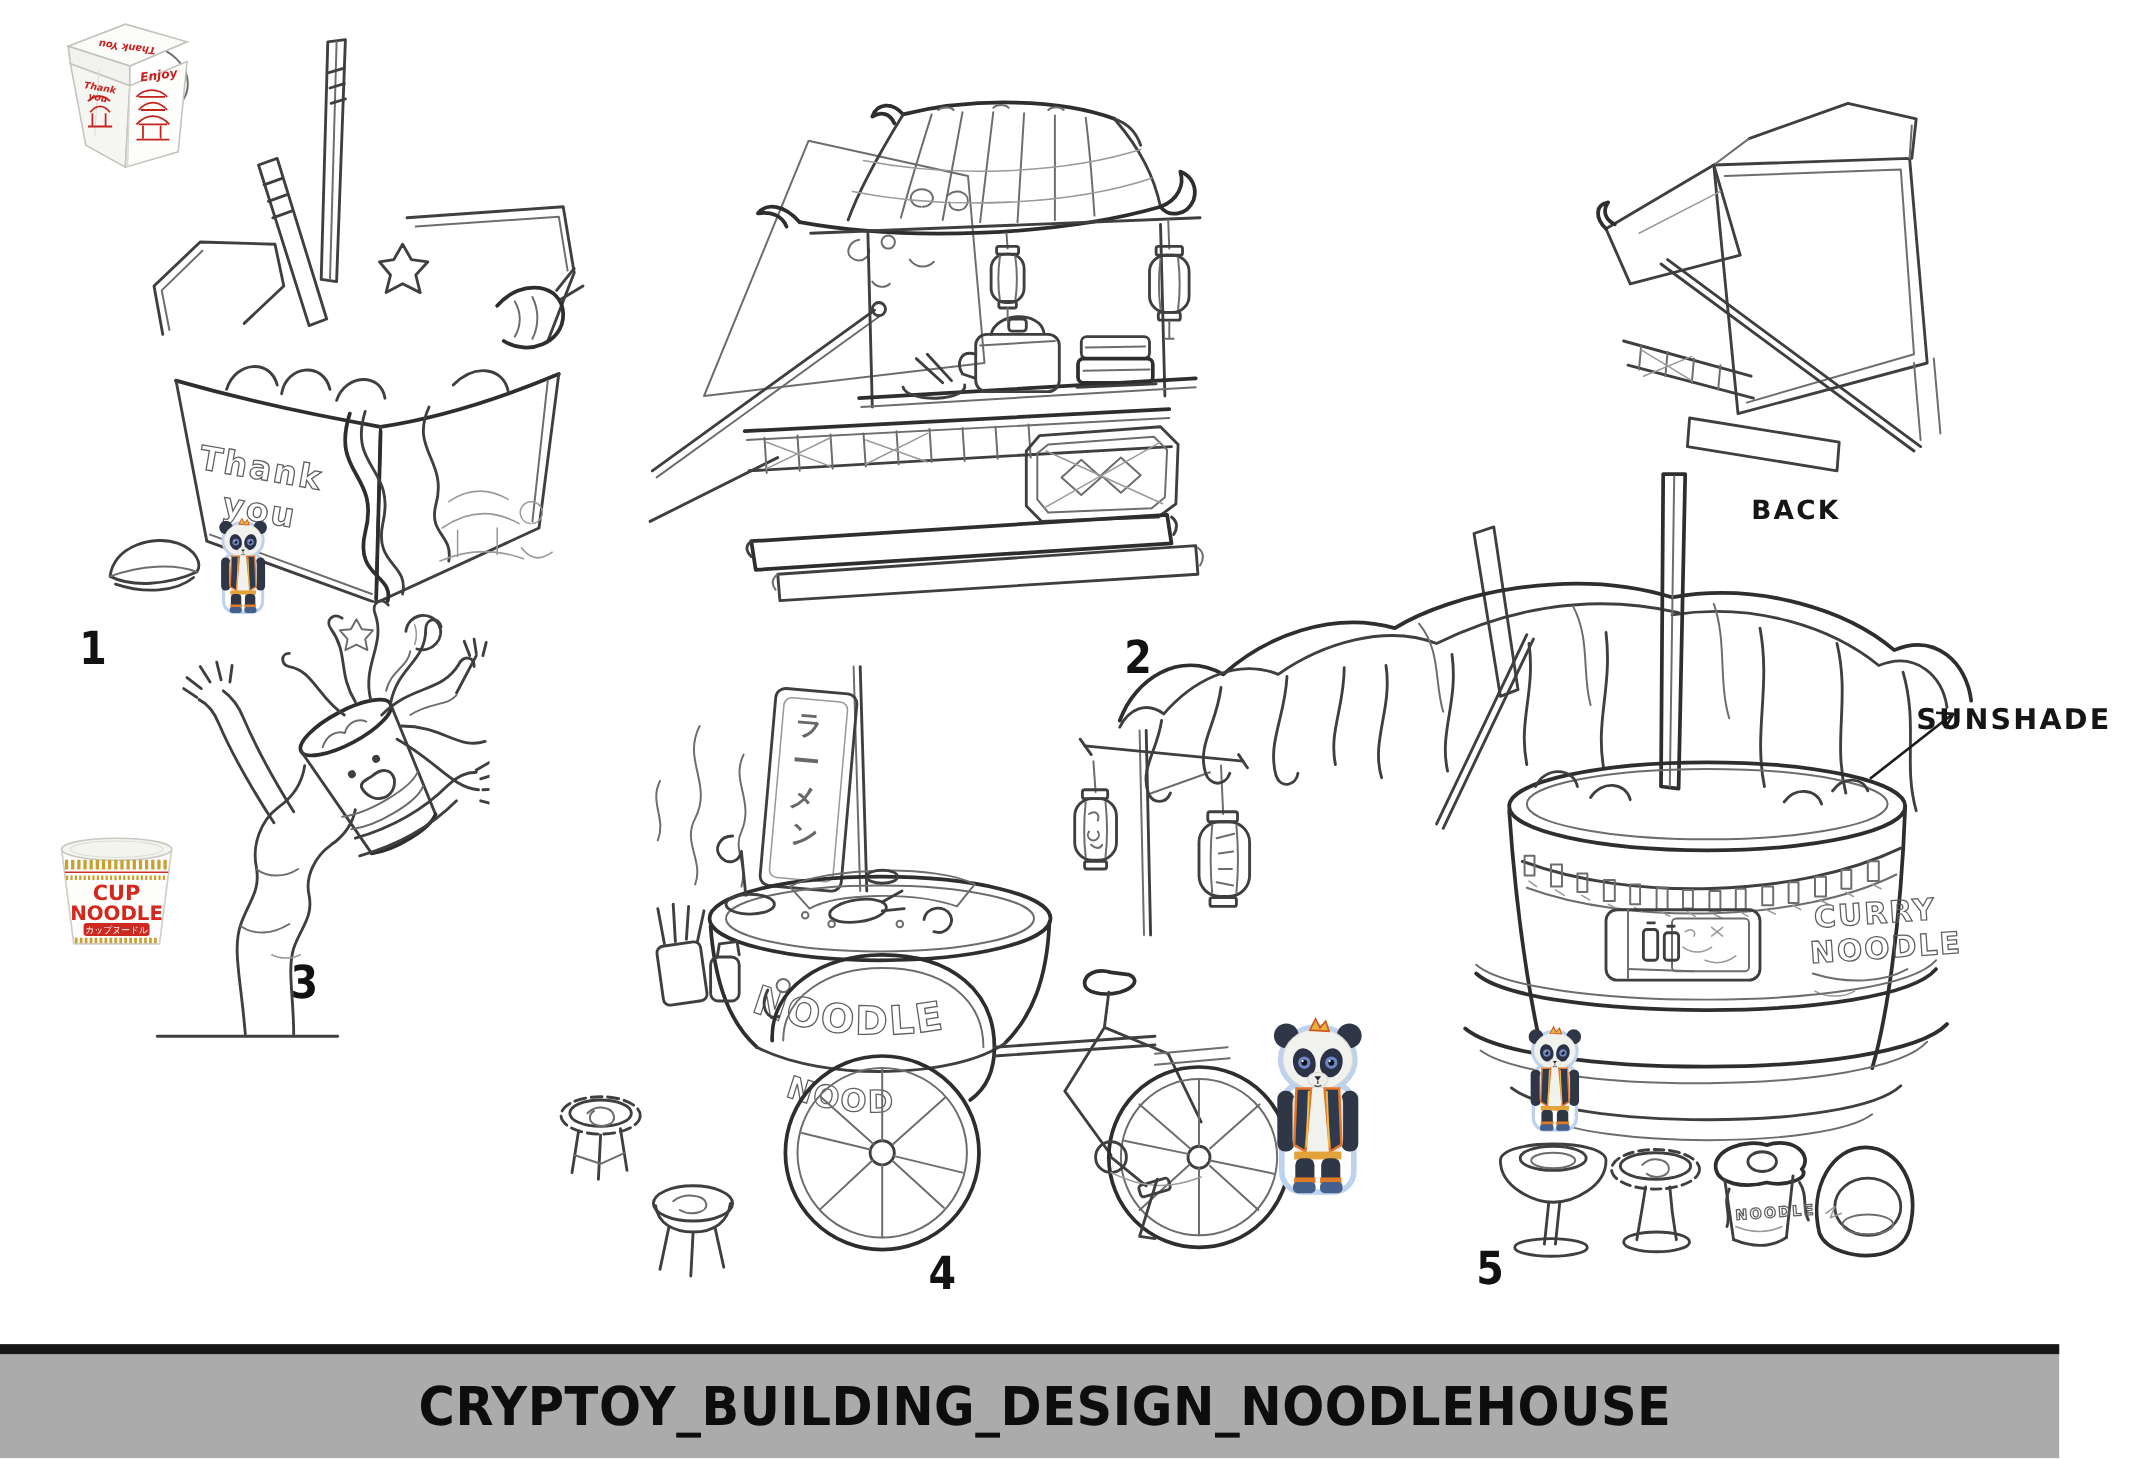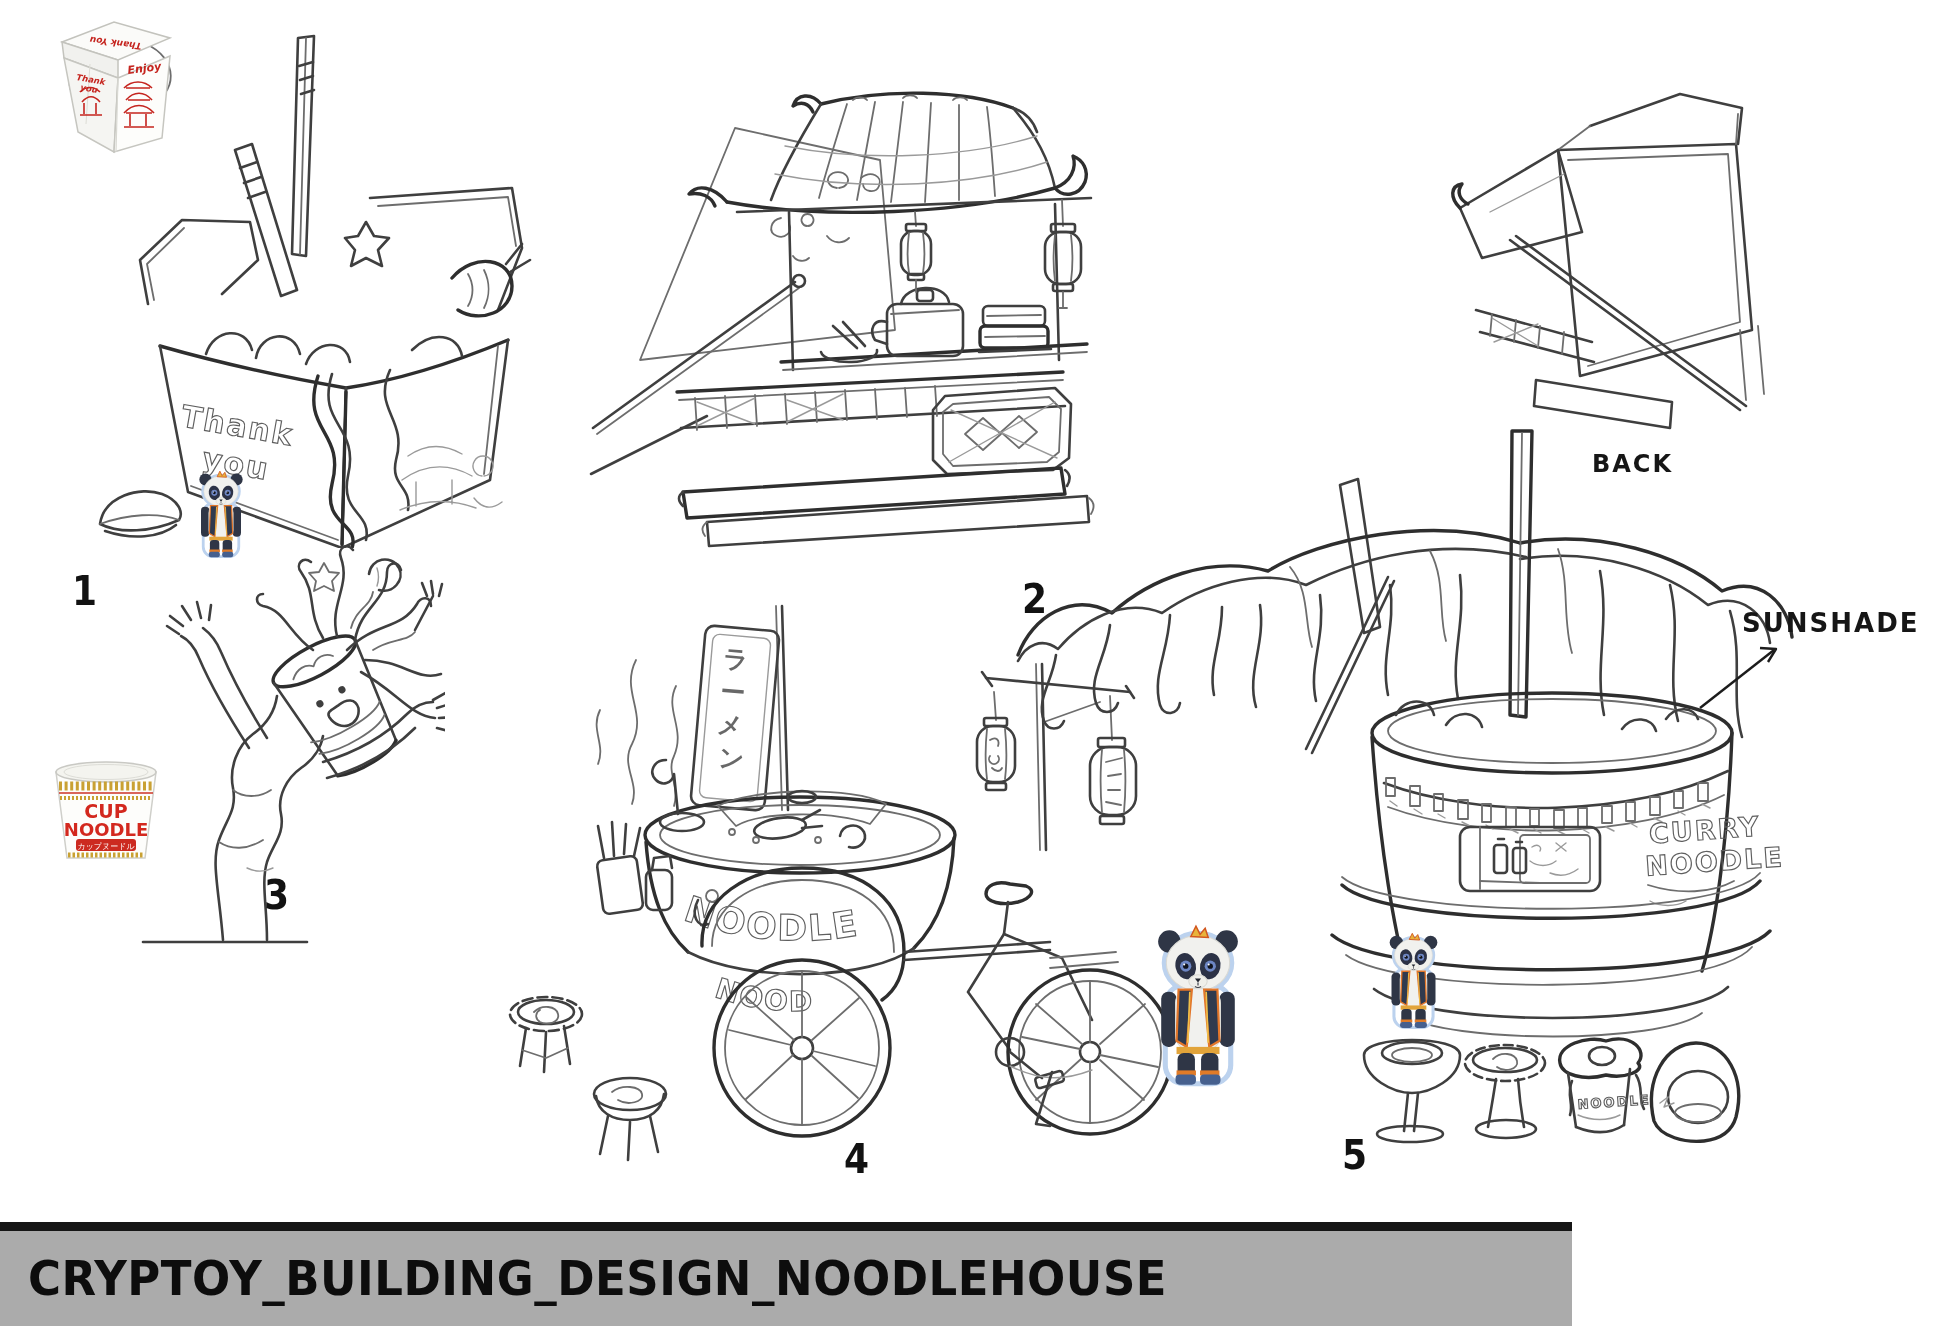--- a/index.html
+++ b/index.html
@@ -9,23 +9,23 @@
   
   .sk{fill:none;stroke:#3f3f3f;stroke-width:2.6;stroke-linecap:round;stroke-linejoin:round;}
   .skb{fill:none;stroke:#2e2e2e;stroke-width:3.4;stroke-linecap:round;stroke-linejoin:round;}
   .sk2{fill:none;stroke:#6d6d6d;stroke-width:1.8;stroke-linecap:round;stroke-linejoin:round;}
   .sk3{fill:none;stroke:#9a9a9a;stroke-width:1.4;stroke-linecap:round;stroke-linejoin:round;}
   .btxt{fill:none;stroke:#5f5f5f;stroke-width:1.15;font-weight:700;letter-spacing:2px;}
   .gtxt{fill:#4e4e4e;opacity:.85;font-weight:700;}
   .num{font-weight:900;font-size:36px;color:#121212;transform:scaleY(1.15);}
   .hand{font-weight:700;color:#161616;}
   .label-back{font-size:24px;letter-spacing:2px;text-align:right;}
-  .label-sunshade{font-size:26px;letter-spacing:2px;}
-  .footer{position:absolute;left:0;top:1222px;width:1572px;height:104px;background:#ababab;
-          border-top:9px solid #161616;box-sizing:border-box;display:flex;align-items:center;}
+  .label-sunshade{font-size:26px;letter-spacing:2px;margin-top:32px;}
+  .footer{position:absolute;left:0;top:1222px;width:1872px;height:104px;background:#ababab;
+          border-top:9px solid #161616;box-sizing:border-box;display:flex;align-items:center;justify-content:center;}
   .footer-title{font-size:45px;font-weight:800;color:#0d0d0d;padding-left:28px;transform:scaleY(1.08);transform-origin:left center;letter-spacing:0.5px;}
   svg{display:block;}
   svg text{font-family:"DejaVu Sans", sans-serif;}
 </style>
 </head>
 <body>
 
 <div class="canvas">
 
   <svg width="0" height="0" style="position:absolute" aria-hidden="true">

